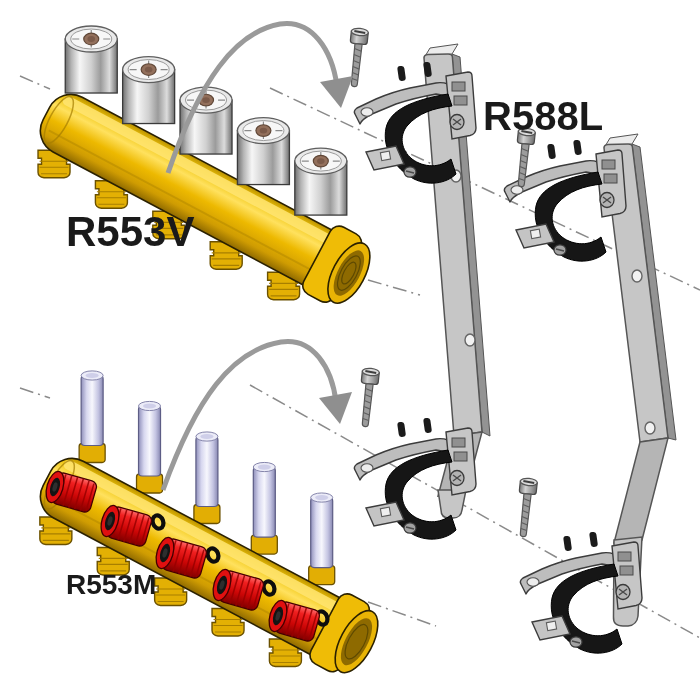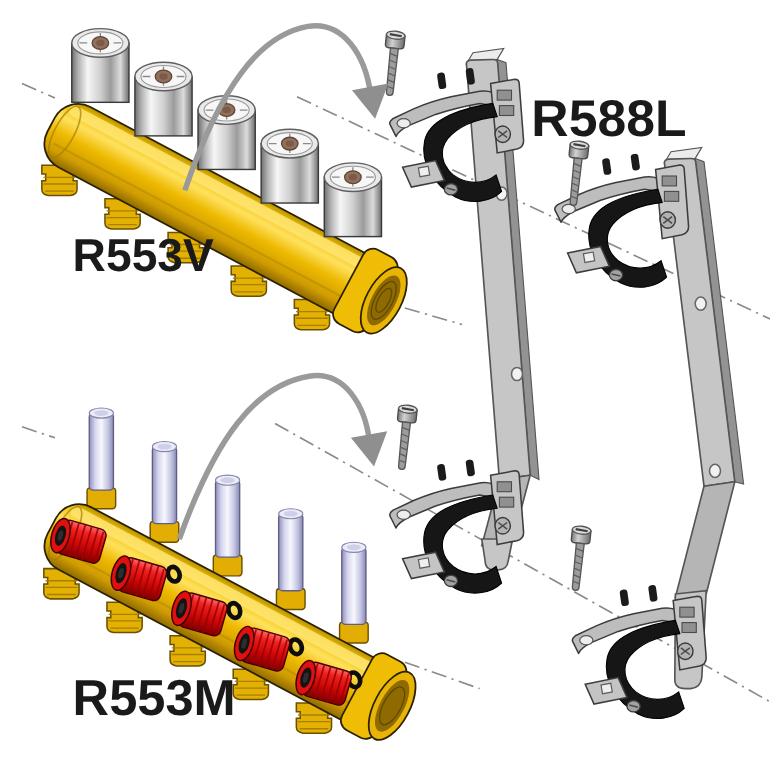--- a/index.html
+++ b/index.html
@@ -7,22 +7,22 @@
     --brass:#edb900; --metal-gray:#c6c6c6; --strap-black:#161616;
     --arrow-gray:#9a9a9a; --axis-gray:#8a8a8a; --knob-red:#e01010;
   }
   html,body{margin:0;padding:0;background:#fff;}
   .stage{position:relative;width:700px;height:700px;background:#fff;overflow:hidden;
          font-family:"Liberation Sans",sans-serif;}
   .stage svg{position:absolute;left:0;top:0;}
   .part-label{position:absolute;font-weight:bold;color:var(--label-color);
               letter-spacing:0;line-height:1;white-space:nowrap;}
   .lbl-r553v{left:66px;top:211px;font-size:42px;}
-  .lbl-r588l{left:483px;top:84px;font-size:47px;}
-  .lbl-r553m{left:66px;top:571px;font-size:46px;margin-top:40px;}
+  .lbl-r588l{left:483px;top:96px;font-size:40px;}
+  .lbl-r553m{left:66px;top:571px;font-size:28px;}
 </style>
 </head>
 <body>
 
 <div class="stage">
 
 <svg width="700" height="700" viewBox="0 0 700 700">
   <defs>
     <linearGradient id="chrome" x1="0" y1="0" x2="1" y2="0">
       <stop offset="0" stop-color="#707070"></stop>

